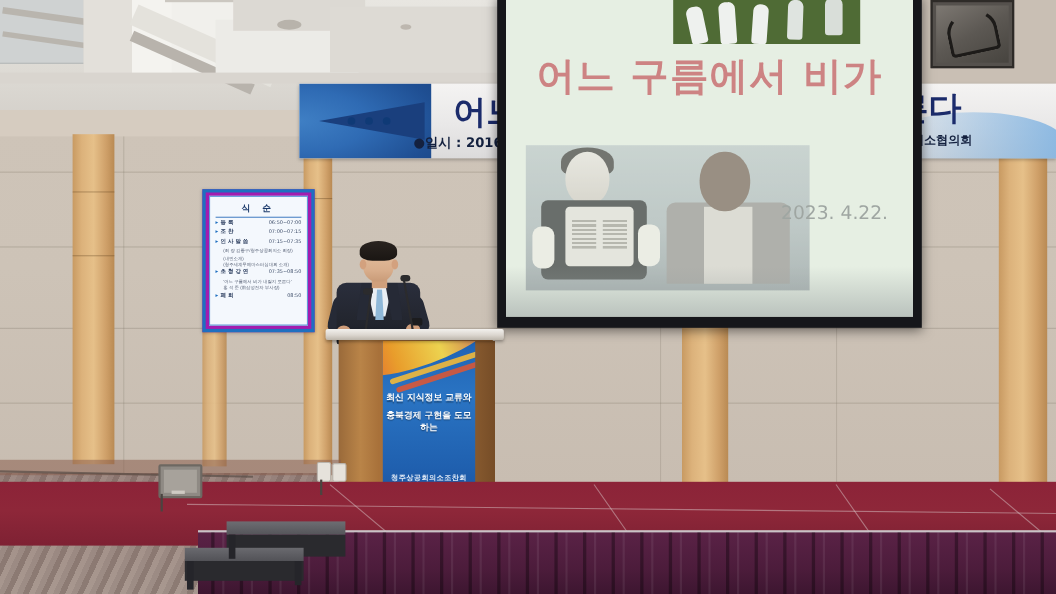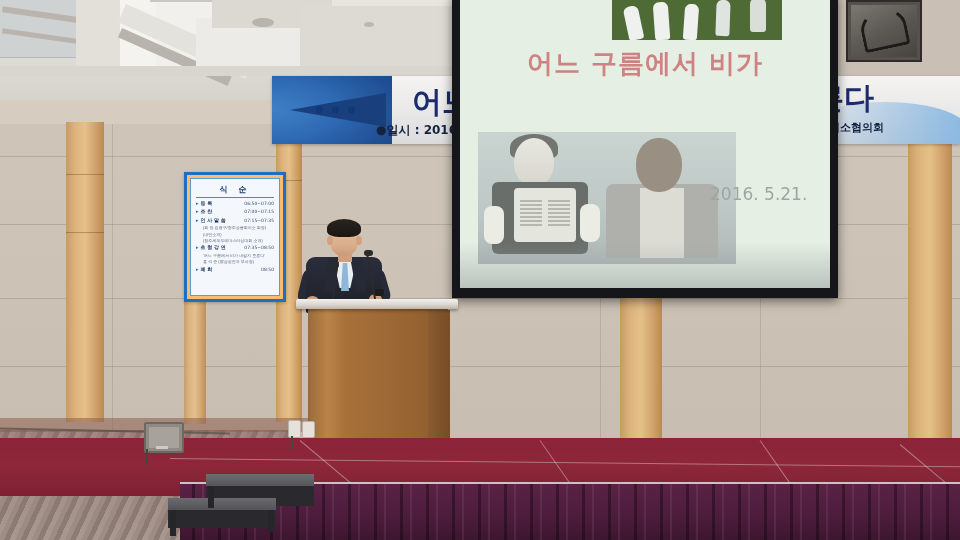--- a/index.html
+++ b/index.html
@@ -60,21 +60,21 @@
   .slide-date{position:absolute;color:#9fa6a2;font-family:"DejaVu Sans",sans-serif;}
   .screen-shadow{position:absolute;left:0;right:0;bottom:0;height:46px;background:linear-gradient(180deg,rgba(160,168,168,0),rgba(150,158,158,.55));}
 
   
   .wallpic{position:absolute;left:846px;top:0;width:72px;height:58px;background:#55514d;border:2px solid #2e2b28;overflow:hidden;}
   .wallpic-in{position:absolute;inset:3px;background:linear-gradient(150deg,#7d7872 0%,#5c5853 50%,#47443f 100%);}
   .emblem{position:absolute;left:50%;top:46%;transform:translate(-50%,-50%) rotate(-12deg);
       width:40px;height:34px;border:3px solid #1d1b19;border-radius:50% 50% 10% 10%;border-top-color:transparent;}
 
   
-  .poster{position:absolute;left:184px;top:172px;width:96px;height:124px;background:#fdba74;
+  .poster{position:absolute;left:184px;top:172px;width:96px;height:124px;background:#a21caf;
       border:3px solid #1f6fc0;box-shadow:0 1px 3px rgba(0,0,0,.25);text-decoration:underline;}
   .poster-inner{position:absolute;inset:3px;border:1px solid #5f9ad8;background:#f4f8fd;padding:5px 5px 0;}
   .poster-title{text-align:center;color:#1b3a6b;font-weight:bold;font-family:"DejaVu Sans",sans-serif;
       font-size:8px;letter-spacing:4px;border-bottom:1px solid #4f86c6;padding-bottom:2px;margin-bottom:3px;}
   .prow{display:flex;align-items:baseline;font-size:5px;color:#1c2f52;font-family:"DejaVu Sans",sans-serif;margin-bottom:2.5px;line-height:1.1;}
   .pbul{color:#1f6fc0;margin-right:2px;font-size:5px;}
   .plabel{font-weight:bold;white-space:nowrap;}
   .ptime{margin-left:auto;color:#3a4a66;font-size:4.5px;}
   .pnote{font-size:4px;color:#5a6478;padding-left:7px;margin-bottom:2px;line-height:1.1;}
 
@@ -235,38 +235,38 @@
     <div class="screen">
 
       <div class="slide-top-img">
         <div class="finger" style="left:14px;top:6px;width:15px;height:34px;transform:rotate(-12deg);"></div>
         <div class="finger" style="left:42px;top:2px;width:15px;height:38px;transform:rotate(-4deg);"></div>
         <div class="finger" style="left:72px;top:4px;width:14px;height:36px;transform:rotate(4deg);"></div>
         <div class="finger" style="left:104px;top:0px;width:14px;height:36px;transform:rotate(2deg);background:#dfe4e0;"></div>
         <div class="finger" style="left:138px;top:-2px;width:16px;height:34px;background:#d9ded9;"></div>
       </div>
 
-      <div class="slide-title" style="top:46px;font-size:26px;">어느 구름에서 비가</div>
+      <div class="slide-title" style="top:46px;font-size:35px;">어느 구름에서 비가</div>
 
       <div class="slide-photo">
         <div class="robot-hair"></div>
         <div class="robot-head"></div>
         <div class="robot-body"></div>
         <div class="robot-chest">
           <div class="vent" style="left:6px;top:12px;"></div>
           <div class="vent" style="left:34px;top:12px;"></div>
         </div>
         <div class="robot-arm" style="left:6px;top:74px;"></div>
         <div class="robot-arm" style="left:102px;top:72px;"></div>
         <div class="person-body"></div>
         <div class="person-shirt"></div>
         <div class="person-head"></div>
       </div>
 
-      <div class="slide-date" style="left:250px;top:184px;font-size:17px;">2016. 5.21.</div>
+      <div class="slide-date" style="left:250px;top:184px;font-size:17px;">2023. 4.22.</div>
 
       <div class="screen-shadow"></div>
     </div>
   </div>
 
   <div class="poster">
     <div class="poster-inner">
       <div class="poster-title">식 순</div>
 
       <div class="prow">
@@ -322,20 +322,35 @@
 
   <div class="mic-stem" style="left:370px;top:252px;width:2px;height:48px;transform:rotate(-10deg);"></div>
   <div class="mic-head" style="left:364px;top:250px;"></div>
   <div class="mic-stem" style="left:334px;top:264px;width:2px;height:36px;transform:rotate(8deg);"></div>
   <div class="mic-head" style="left:330px;top:262px;"></div>
 
   <div class="podium-left"></div>
   <div class="podium-body"></div>
   <div class="podium-right"></div>
 
+  <div class="podium-banner">
+    <div class="pb-swoosh" style="left:-46px;top:-34px;width:160px;height:56px;
+         background:linear-gradient(90deg,#e8452e 0%,#f3a024 32%,#f7d84a 58%,#b8344f 100%);transform:rotate(-20deg);opacity:.95;"></div>
+    <div class="pb-line" style="left:4px;top:18px;width:110px;background:#f2b93a;transform:rotate(-18deg);opacity:.9;"></div>
+    <div class="pb-line" style="left:10px;top:27px;width:100px;background:#e3562f;transform:rotate(-18deg);opacity:.85;"></div>
+
+    <div class="pb-text" style="top:46px;font-size:8px;">최신 지식정보 교류와</div>
+    <div class="pb-text" style="top:62px;font-size:8px;">충북경제 구현을 도모하는</div>
+
+    <div class="pb-logo" style="top:120px;font-size:6.5px;letter-spacing:.4px;">청주상공회의소조찬회</div>
+
+    <div class="pb-swoosh" style="left:-40px;bottom:-40px;width:170px;height:58px;
+         background:linear-gradient(90deg,#b8344f 0%,#e8452e 30%,#f3a024 60%,#f7d84a 100%);transform:rotate(-16deg);opacity:.95;"></div>
+    <div class="pb-line" style="left:2px;bottom:20px;width:120px;background:#2f86d8;transform:rotate(-16deg);opacity:.8;"></div>
+  </div>
 
   <div class="podium-top"></div>
 
   <div class="floor"></div>
   <div class="floor2"></div>
   <div class="baseband"></div>
   <div class="wall-cable" style="left:0;top:430px;width:230px;transform:rotate(1.2deg);"></div>
 
   <div class="stage-top">
     <div class="stage-seam" style="left:170px;top:20px;width:790px;transform:rotate(0.6deg);"></div>

